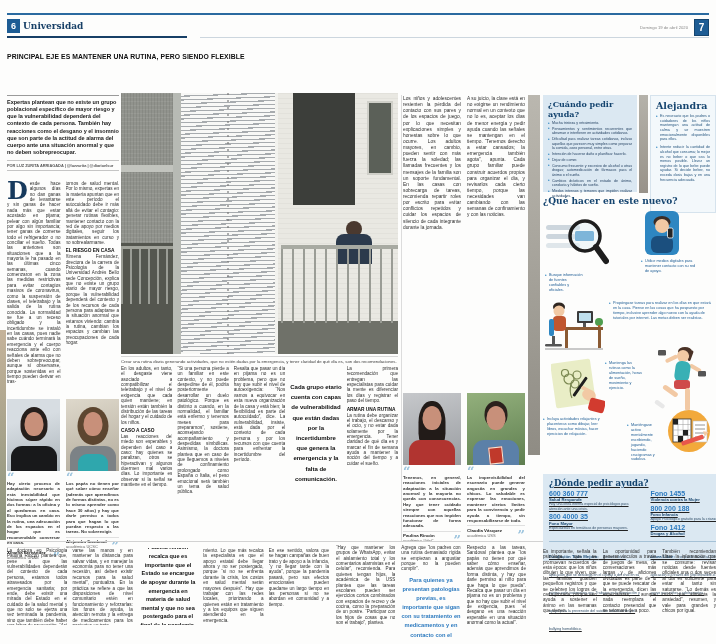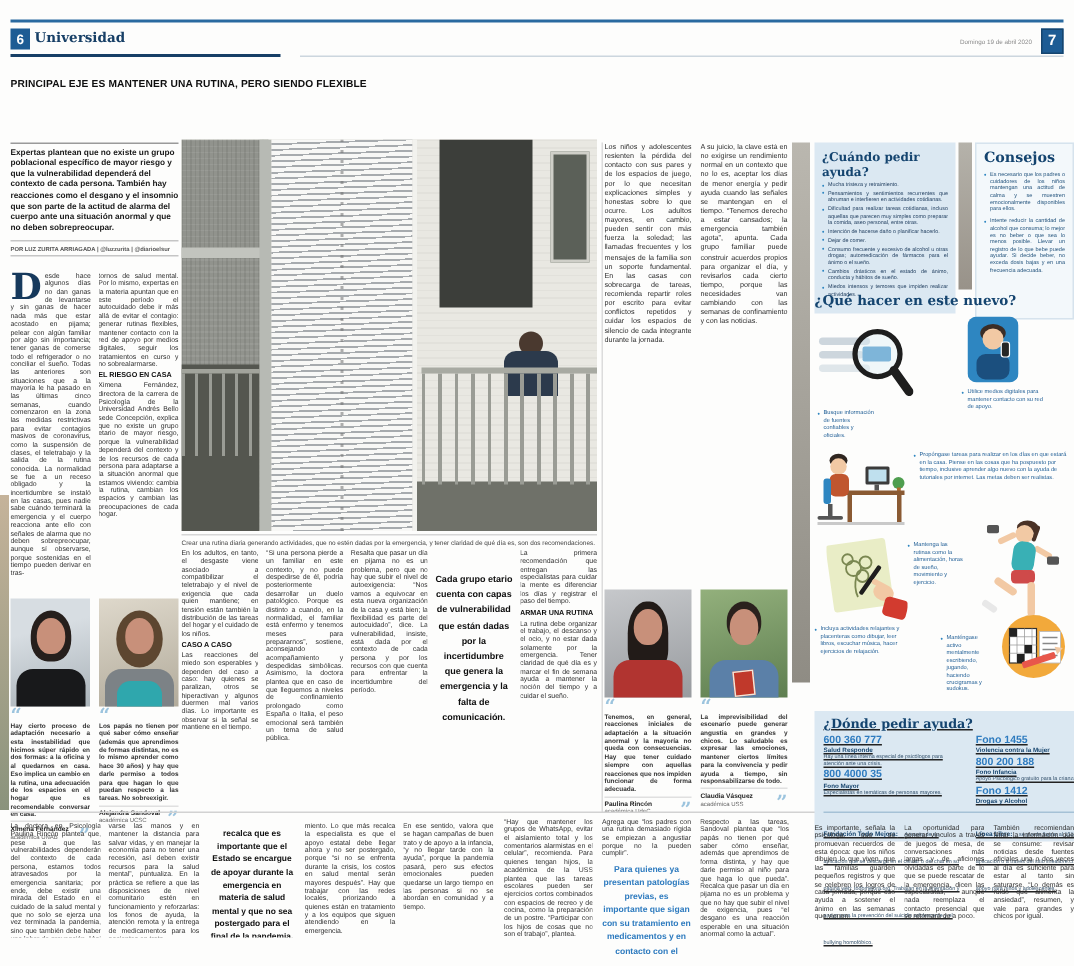--- a/index.html
+++ b/index.html
@@ -115,21 +115,21 @@
   .state-q { font-size:5.6px; font-weight:bold; text-align:center; line-height:1.55; color:#101010;
              display:flex; align-items:center; }
   .bmcols { position:absolute; left:336px; top:545px; width:190px; height:96px; display:flex; gap:6px; }
   .bluepq { font-size:5.7px; font-weight:bold; color:#2e7bbf; text-align:center; line-height:1.6; margin-top:4px; }
 
   
   .sliver0 { position:absolute; left:0; top:330px; width:6px; height:210px; background:linear-gradient(#c5b39a,#8a937c); }
   .sliver1 { position:absolute; left:528px; top:95px; width:12px; height:360px; background:linear-gradient(#bab7af,#8f8c84); }
   .sliver2 { position:absolute; left:639px; top:95px; width:9px; height:98px; background:linear-gradient(#b5b2aa,#989289); }
   .bluebox { background:#dbe8f2; }
-  .whenbox { position:absolute; left:543px; top:95px; width:94px; height:114px; padding:4px 5px; }
+  .whenbox { position:absolute; left:543px; top:95px; width:94px; height:97px; padding:4px 5px; }
   .boxtitle { font-family:"DejaVu Serif", serif; font-weight:bold; color:#14446f; font-size:8px; margin-bottom:2px; }
   .bullet { font-size:3.6px; color:#1c3a5c; line-height:1.25; margin-bottom:1.4px; padding-left:4px; position:relative; text-align:justify; }
   .bullet::before { content:"•"; position:absolute; left:0; top:-0.5px; color:#2e86c1; font-size:4.5px; }
   .tipsbox { position:absolute; left:650px; top:95px; width:66px; height:118px; background:#f3f8fb;
              border:1px solid #d6e3ed; padding:4px 5px; }
   .tips-title { font-size:9.5px; margin-bottom:3px; }
   .tipsbox .bullet { font-size:3.7px; color:#26567f; margin-bottom:3.5px; }
   .todo-title { position:absolute; left:543px; top:196px; width:172px; font-family:"DejaVu Serif", serif;
                 font-weight:bold; color:#14446f; font-size:9px; }
   .collage { position:absolute; left:543px; top:209px; width:173px; height:246px; }
@@ -329,21 +329,21 @@
     <div class="bullet">Pensamientos y sentimientos recurrentes que abruman e interfieren en actividades cotidianas.</div>
     <div class="bullet">Dificultad para realizar tareas cotidianas, incluso aquellas que parecen muy simples como preparar la comida, aseo personal, entre otras.</div>
     <div class="bullet">Intención de hacerse daño o planificar hacerlo.</div>
     <div class="bullet">Dejar de comer.</div>
     <div class="bullet">Consumo frecuente y excesivo de alcohol u otras drogas; automedicación de fármacos para el ánimo o el sueño.</div>
     <div class="bullet">Cambios drásticos en el estado de ánimo, conducta y hábitos de sueño.</div>
     <div class="bullet">Miedos intensos y temores que impiden realizar actividades.</div>
   </div>
 
   <div class="tipsbox">
-    <div class="boxtitle tips-title">Consejos</div>
+    <div class="boxtitle tips-title">Alejandra</div>
     <div class="bullet">Es necesario que los padres o cuidadores de los niños mantengan una actitud de calma y se muestren emocionalmente disponibles para ellos.</div>
     <div class="bullet">Intente reducir la cantidad de alcohol que consuma; lo mejor es no beber o que sea lo menos posible. Llevar un registro de lo que bebe puede ayudar. Si decide beber, no exceda dosis bajas y en una frecuencia adecuada.</div>
   </div>
 
   <div class="todo-title">¿Qué hacer en este nuevo?</div>
 
   <div class="collage">
 
     <svg class="ico" style="left:2px;top:8px" width="64" height="52" viewBox="0 0 64 52">
       <rect x="1" y="8" width="34" height="5" rx="2.5" fill="#cdd6dd"></rect>

